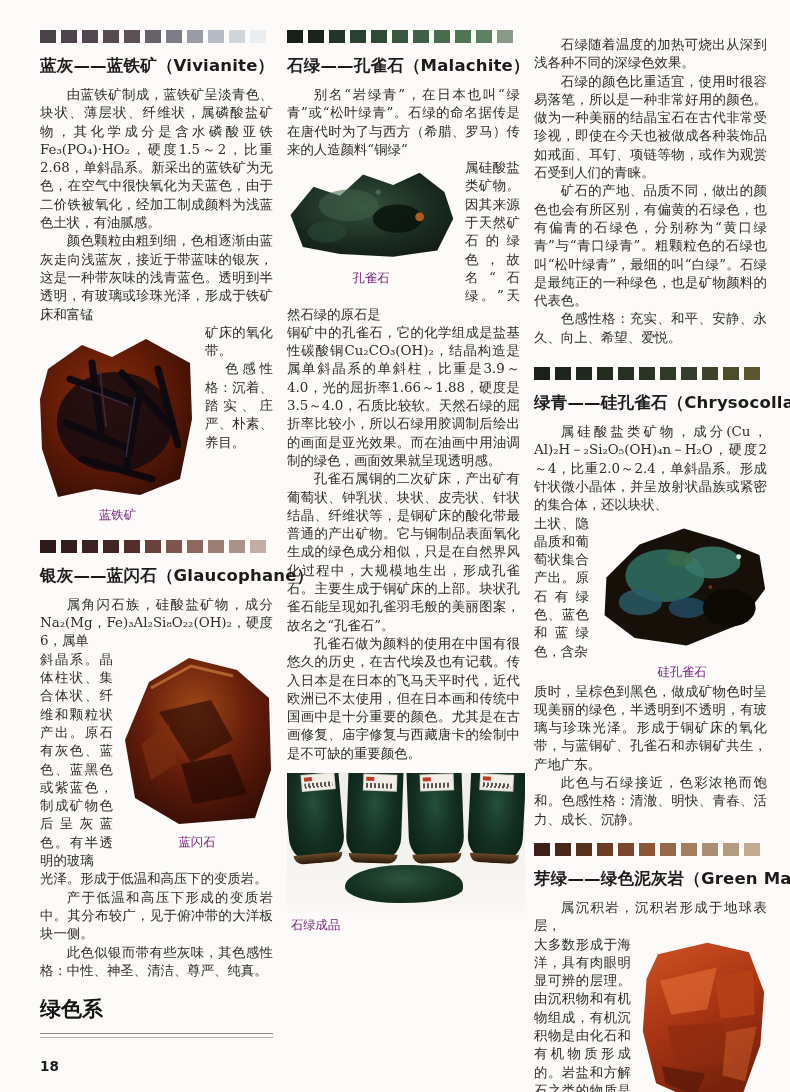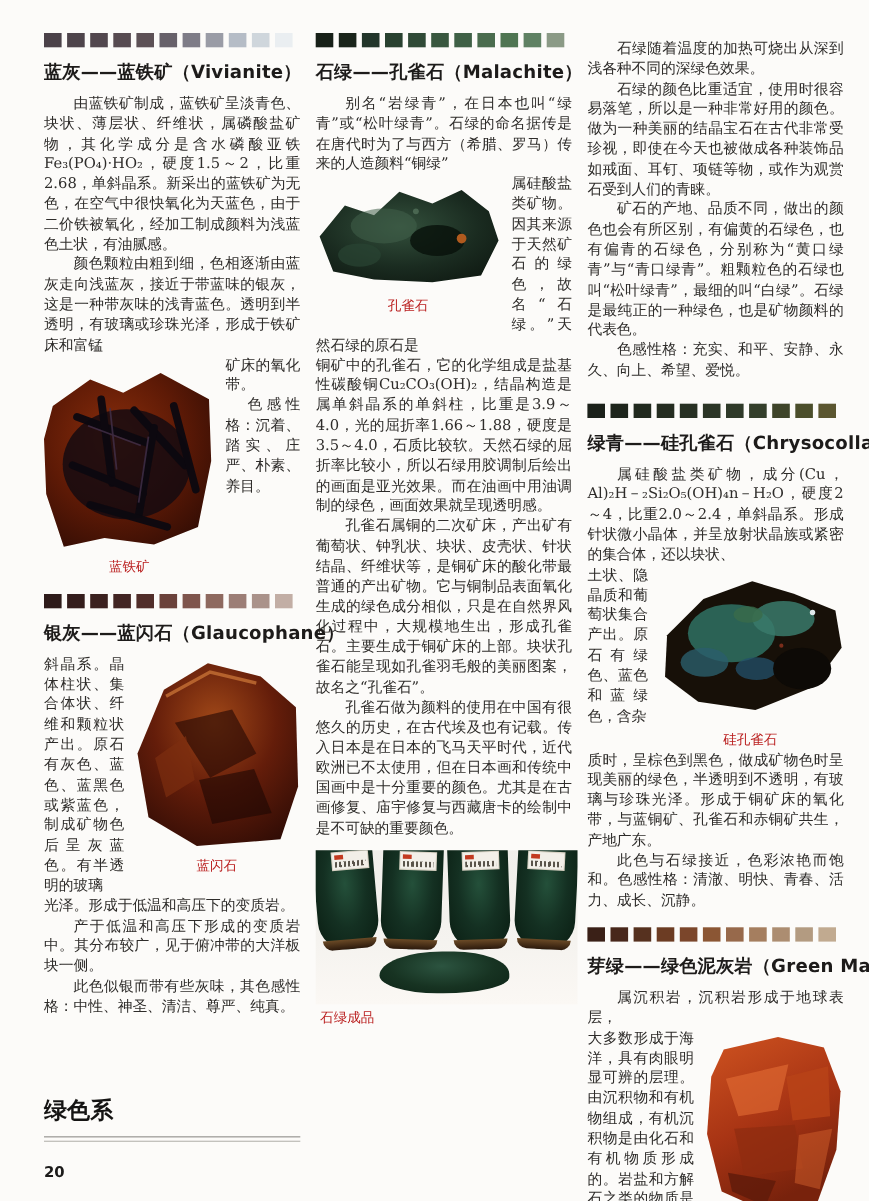--- a/index.html
+++ b/index.html
@@ -42,21 +42,21 @@
   p.ind1{text-indent:1.5em;}
   .clear{clear:both;}
 
   figure{margin:0;}
   .fig-left{float:left;margin:3px 10px 2px 0;}
   .fig-right{float:right;margin:3px 0 2px 8px;}
   figcaption{
     font-size:12.3px;
     text-align:center;
     margin-top:4px;
-    color:#b91c1c;
+    color:#701a75;
     font-family:"DejaVu Serif", serif;
   }
 
   
   .photo{
     position:relative;width:238px;height:140px;
     background:linear-gradient(180deg,#f0eeea 0%,#f5f3ef 60%,#fbf8f4 100%);
     overflow:hidden;
     margin-top:10px;
   }
@@ -171,20 +171,21 @@
           <span class="sw" style="background: rgb(66, 37, 35);"></span>
           <span class="sw" style="background: rgb(81, 46, 42);"></span>
           <span class="sw" style="background: rgb(107, 66, 59);"></span>
           <span class="sw" style="background: rgb(127, 85, 77);"></span>
           <span class="sw" style="background: rgb(142, 105, 95);"></span>
           <span class="sw" style="background: rgb(156, 126, 118);"></span>
           <span class="sw" style="background: rgb(170, 146, 138);"></span>
           <span class="sw" style="background: rgb(194, 174, 165);"></span>
         </div>
       <h2 class="sec">银灰——蓝闪石（Glaucophane）</h2>
+      <p class="ind">属角闪石族，硅酸盐矿物，成分Na₂(Mg，Fe)₃Al₂Si₈O₂₂(OH)₂，硬度6，属单</p>
 
       <figure class="fig-right">
         <svg width="152" height="172" viewBox="0 0 152 172">
           <defs>
             <radialGradient id="gGla" cx="48%" cy="32%" r="85%">
               <stop offset="0" stop-color="#a04818"></stop>
               <stop offset="0.45" stop-color="#641d0a"></stop>
               <stop offset="1" stop-color="#240804"></stop>
             </radialGradient>
           </defs>
@@ -335,14 +336,14 @@
         
       </figure>
       <p>大多数形成于海洋，具有肉眼明显可辨的层理。由沉积物和有机物组成，有机沉积物是由化石和有机物质形成的。岩盐和方解石之类的物质是化学沉积原产物。</p>
     </div>
   </div>
 
   <div class="footer-sec">
     <div class="t">绿色系</div>
     <div class="rule"></div>
   </div>
-  <div class="pagenum">20</div>
+  <div class="pagenum">18</div>
 </div>
 
 </body></html>

